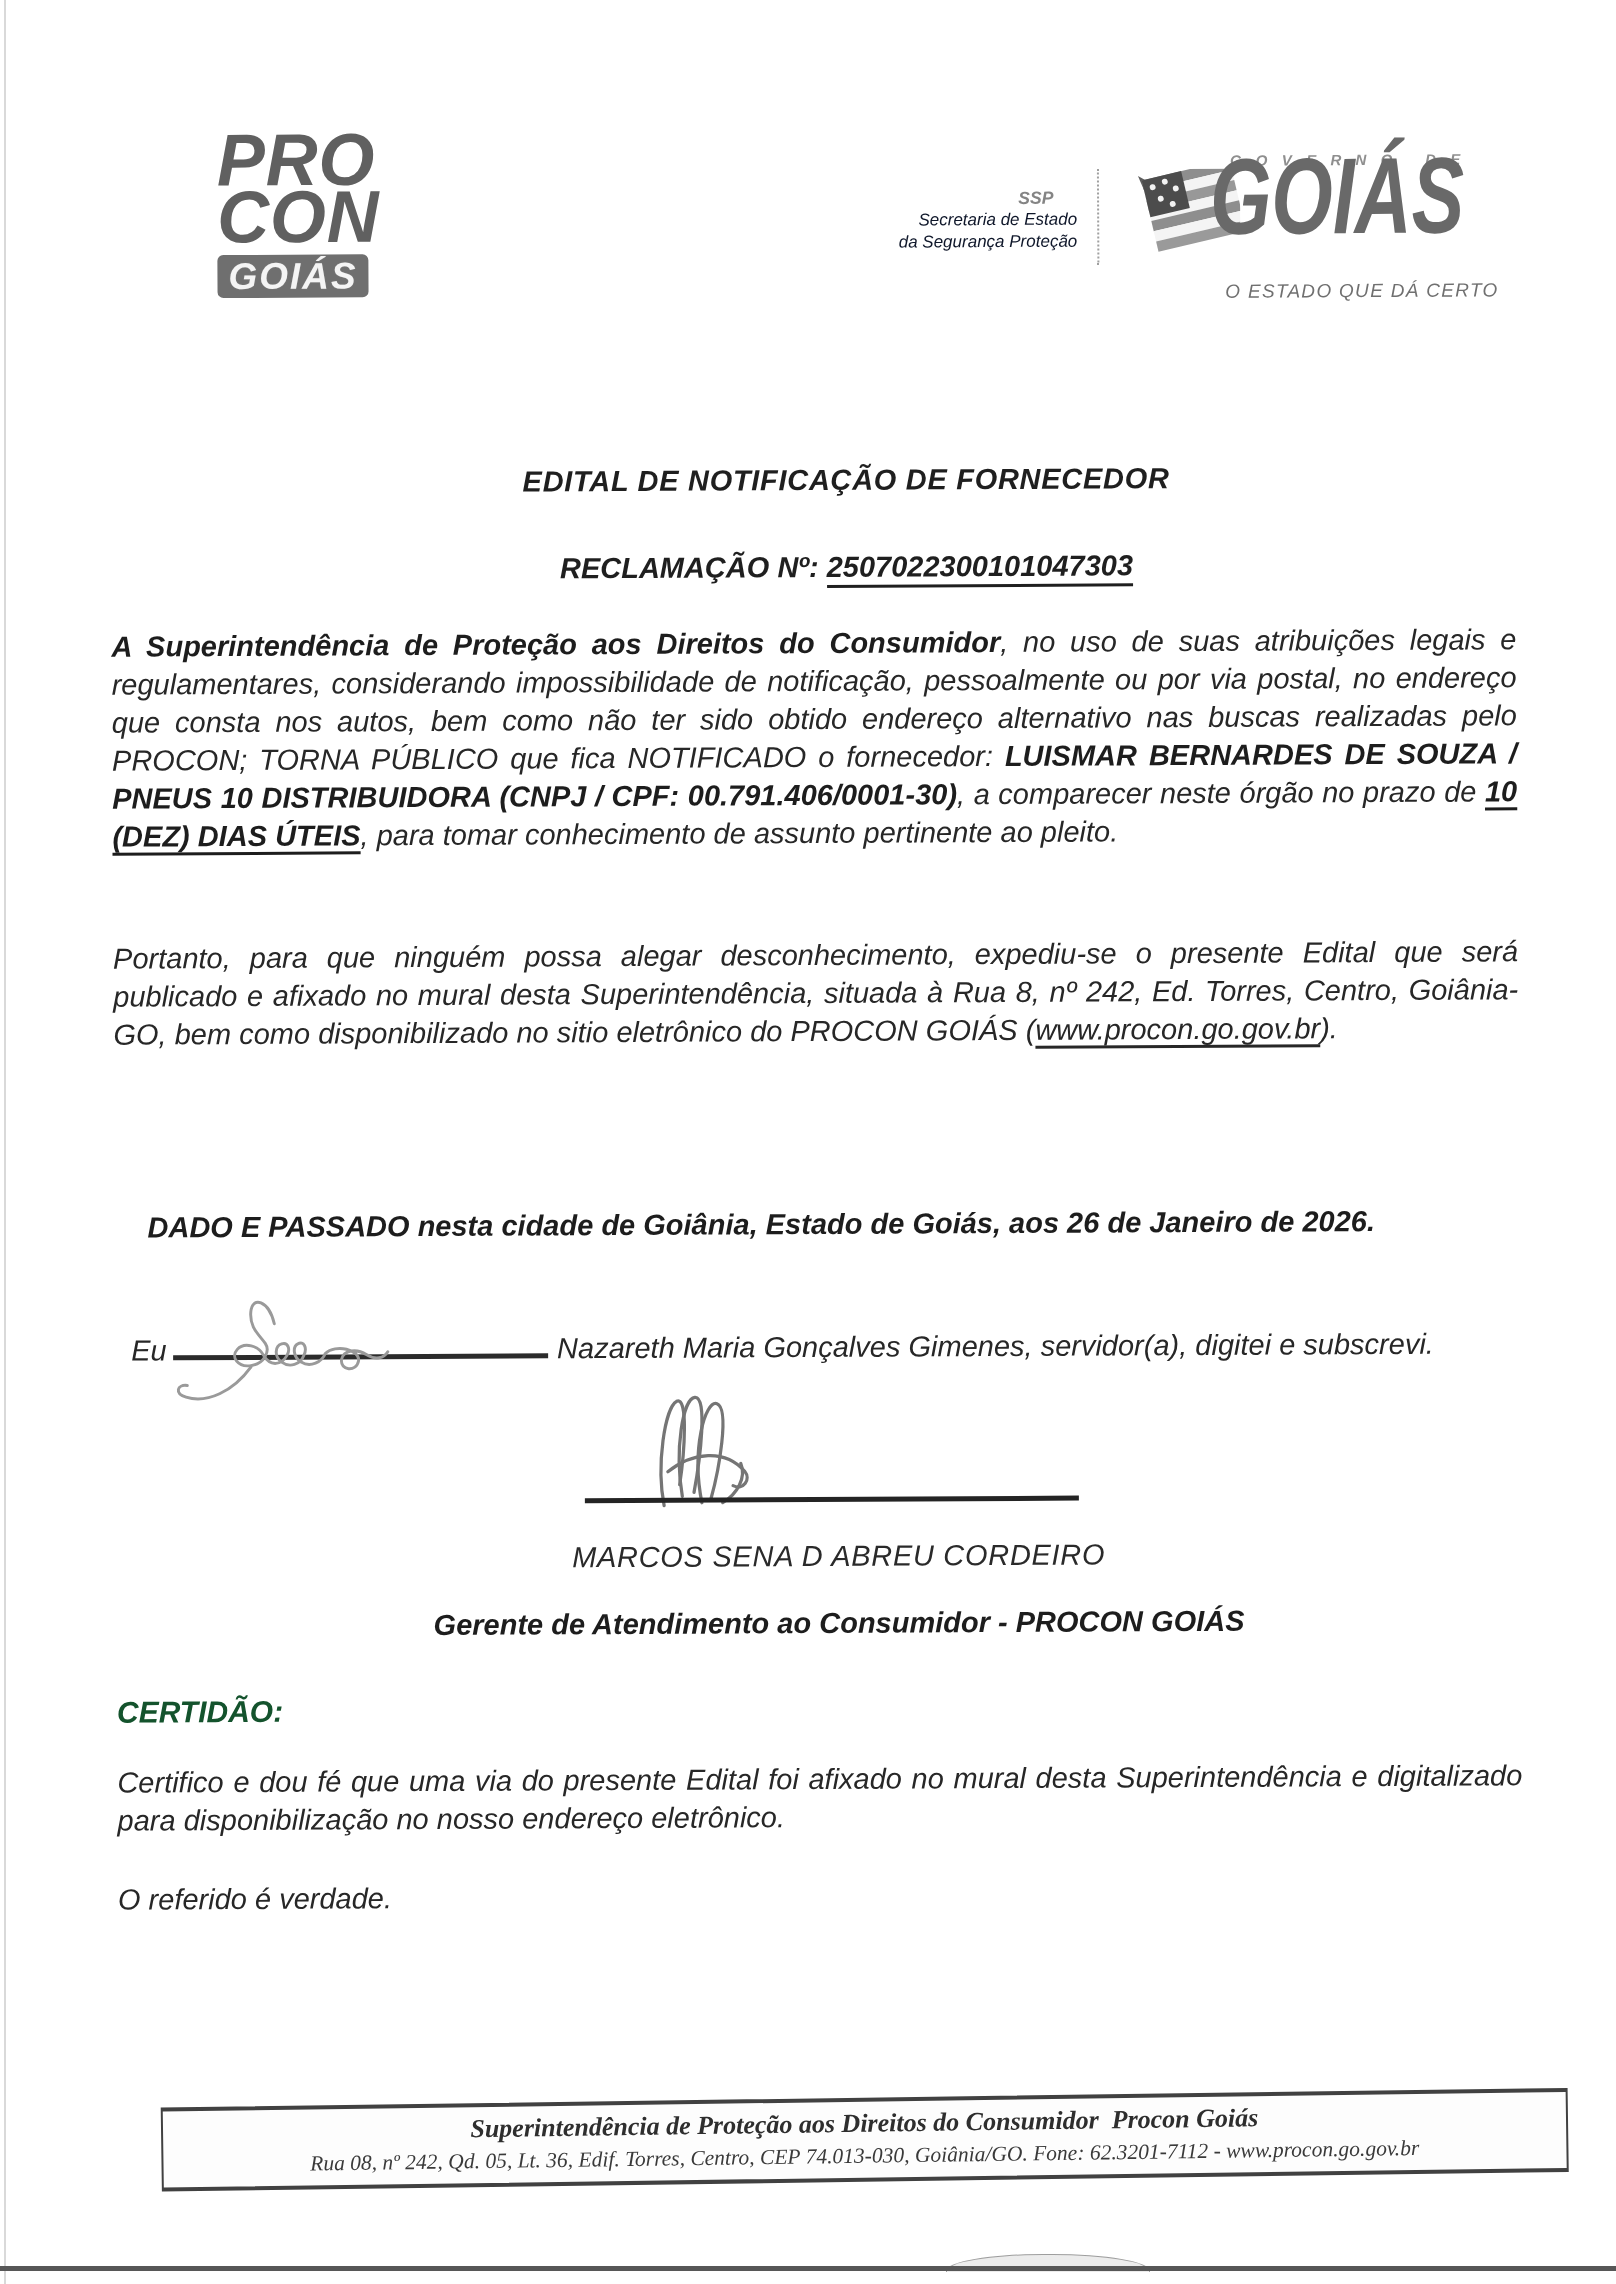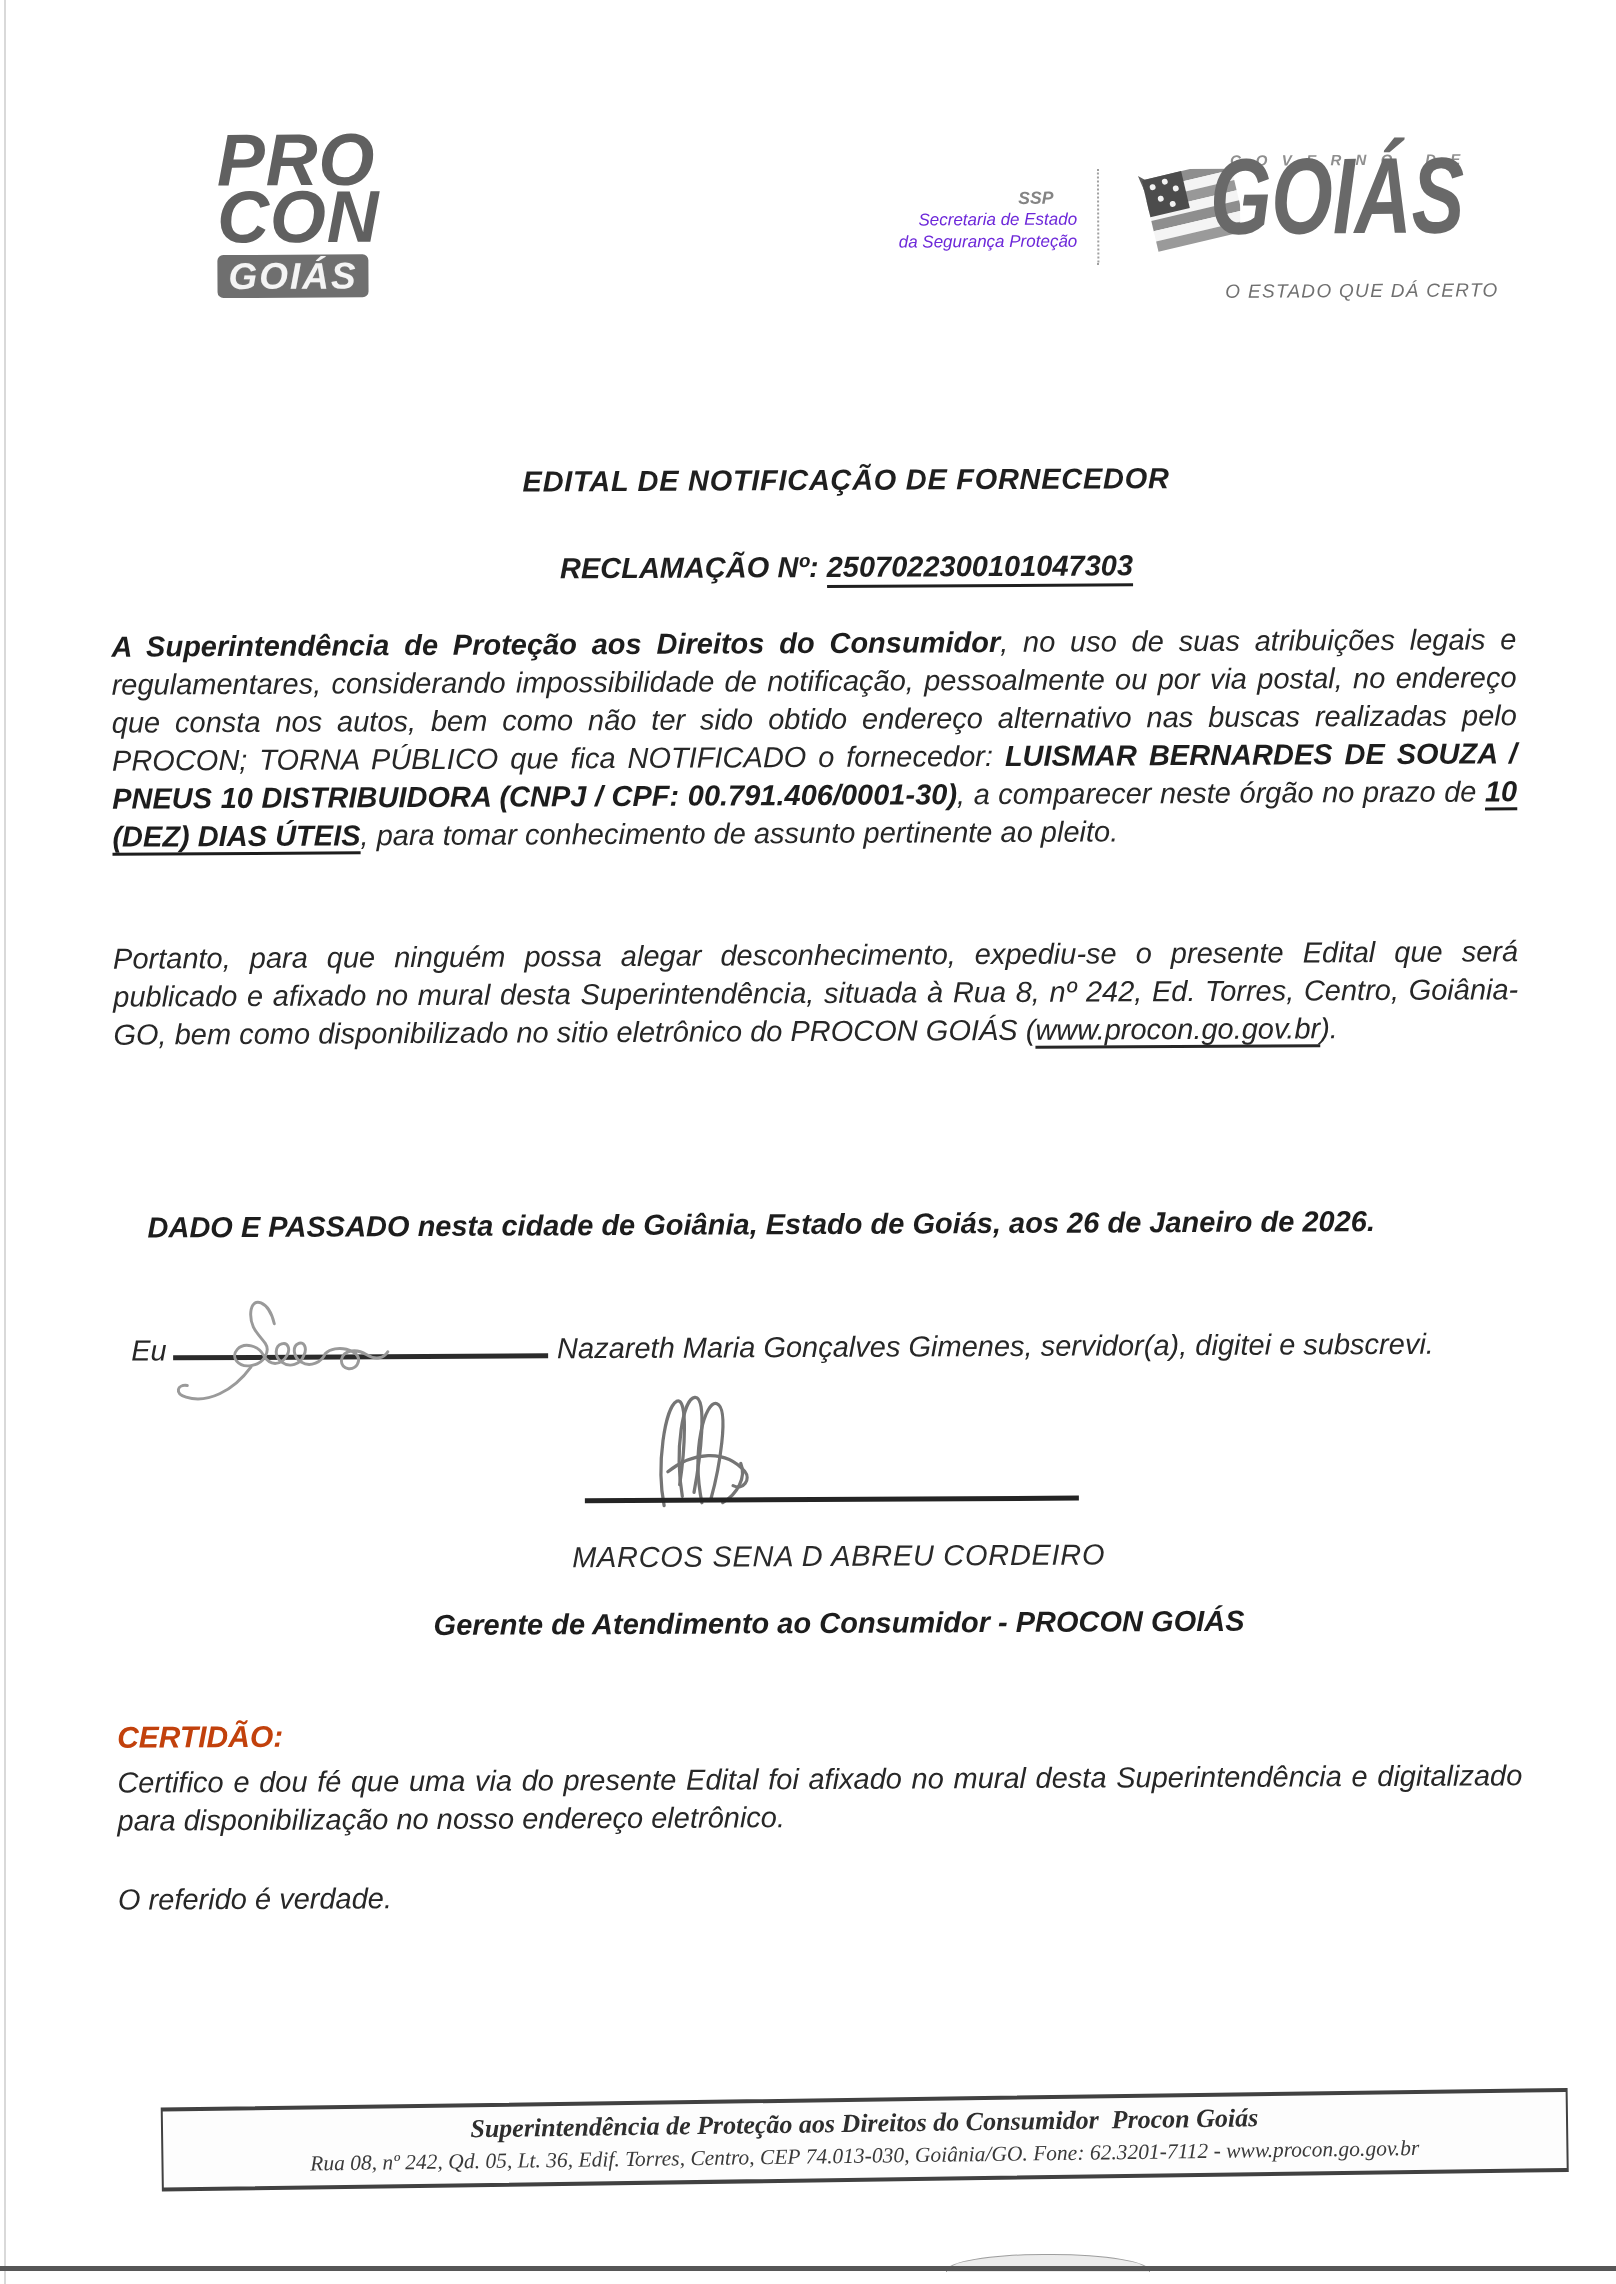--- a/index.html
+++ b/index.html
@@ -12,21 +12,21 @@
   
   .logo-procon{position:absolute;left:222px;top:129px;width:156px;}
   .logo-procon .big{font-size:72px;line-height:57px;font-weight:bold;color:#606060;
     letter-spacing:0.7px;transform:scaleY(1.02);}
   .logo-badge{margin-top:9px;width:151px;height:43px;background:#6f6f6f;border-radius:5.9px;
     display:flex;align-items:center;justify-content:center;}
   .logo-badge span{font-size:37px;font-weight:bold;color:#f4f4f4;letter-spacing:2px;
     text-shadow:0 0 1.3px #8a8a8a;}
   .ssp-block{position:absolute;left:867px;top:189px;width:215px;text-align:right;}
   .ssp-sigla{font-size:17.6px;font-weight:bold;color:#848484;margin-right:23.5px;}
-  .ssp-line{font-size:17px;color:#6d28d9;line-height:21.5px;}
+  .ssp-line{font-size:17px;color:#0f172a;line-height:21.5px;}
   .hdr-sep{position:absolute;left:1102px;top:171px;height:96px;border-left:2px dotted #a0a0a0;}
   .gov-block{position:absolute;left:1137px;top:154px;width:375px;}
   .gov-kicker{margin-left:98px;font-size:15px;font-weight:bold;color:#8f8f8f;
     letter-spacing:14.3px;white-space:nowrap;}
   .gov-row{position:relative;height:85px;margin-top:1.3px;}
   .gov-flag{position:absolute;left:0;top:-1.3px;}
   .gov-name{position:absolute;left:78px;top:-27px;font-size:108px;font-weight:bold;color:#696969;
     transform:scaleX(0.73);transform-origin:left top;white-space:nowrap;line-height:108px;}
   .gov-slogan{margin-top:26px;text-align:right;padding-right:9px;font-size:19px;
     letter-spacing:1.3px;color:#707070;white-space:nowrap;}
@@ -46,21 +46,21 @@
   #eu-row{position:absolute;left:130px;top:1318px;width:1421px;font-size:29px;color:#272727;}
   .eu-line{display:inline-block;width:375px;height:34px;border-bottom:5.2px solid #2b2b2b;
     position:relative;vertical-align:baseline;margin:0 9px 0 6.5px;}
   .eu-sig{position:absolute;left:-19.6px;top:-27px;}
   #big-sig{position:absolute;left:644px;top:1386px;}
   #big-sig-line{position:absolute;left:583px;top:1497px;width:494px;height:5.2px;background:#242424;}
   #marcos{position:absolute;left:134px;top:1540px;width:1405px;text-align:center;
     font-size:29px;color:#2a2a2a;letter-spacing:0.7px;}
   #gerente{position:absolute;left:134px;top:1607px;width:1405px;text-align:center;
     font-size:29px;font-weight:bold;color:#1d1d1d;}
-  #certidao-h{position:absolute;left:114px;top:1692px;font-size:30px;font-weight:bold;color:#c2410c;margin-top:25px;}
+  #certidao-h{position:absolute;left:114px;top:1692px;font-size:30px;font-weight:bold;color:#14532d;}
   #certidao-p{top:1760px;}
   #referido{top:1877px;}
   
   .footer-box{position:absolute;left:156px;top:2098px;width:1387px;
     border:2px solid #414141;border-top-width:4.6px;border-bottom-width:4.6px;
     transform:rotate(-0.5deg);padding:6.5px 7.8px 9px 7.8px;
     font-family:"Liberation Serif",serif;text-align:center;background:#fdfdfd;}
   .footer-l1{font-size:26px;font-weight:bold;color:#2e2e2e;white-space:pre-wrap;}
   .footer-l2{margin-top:5.2px;font-size:21.5px;color:#3a3a3a;}
   

